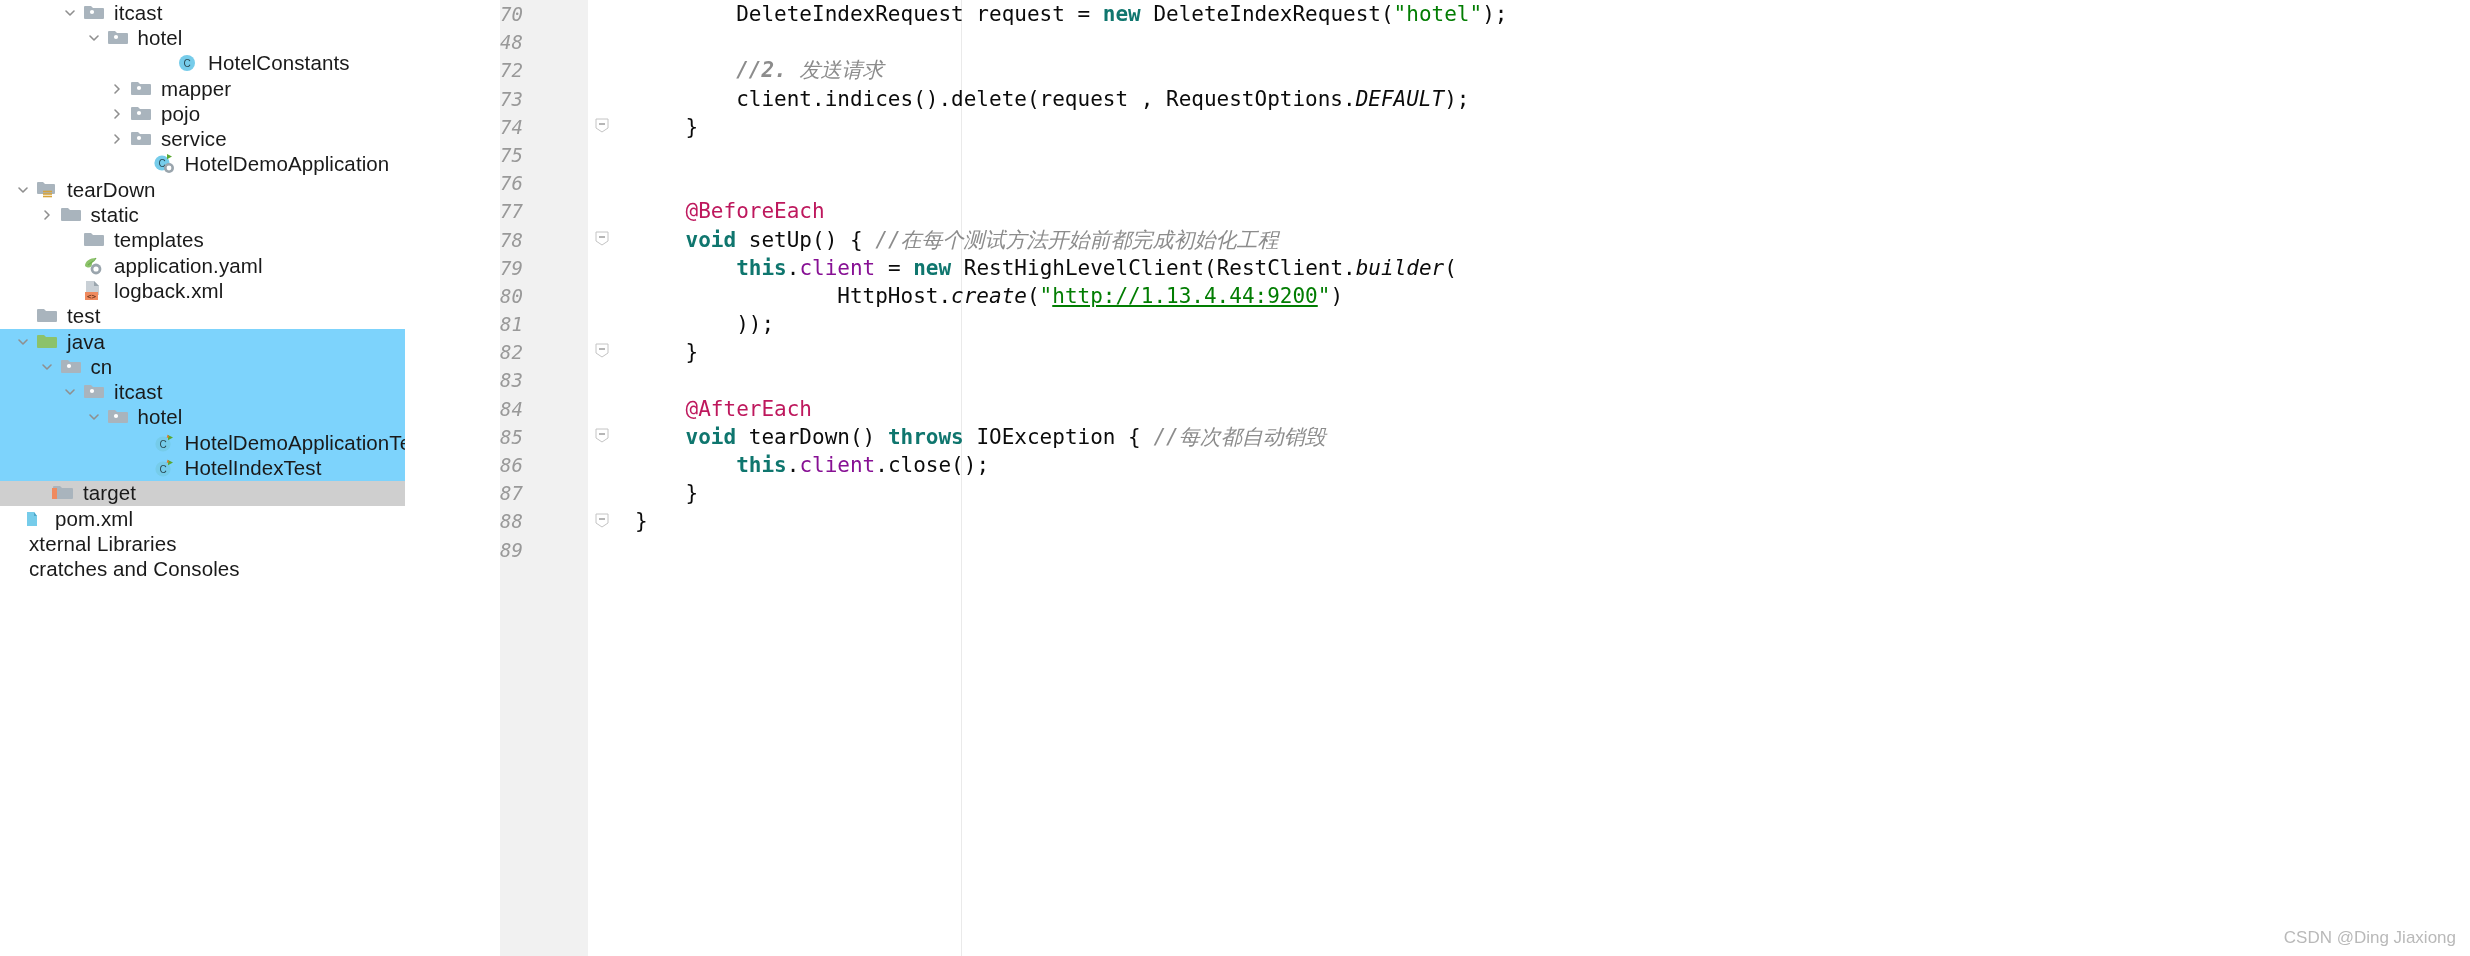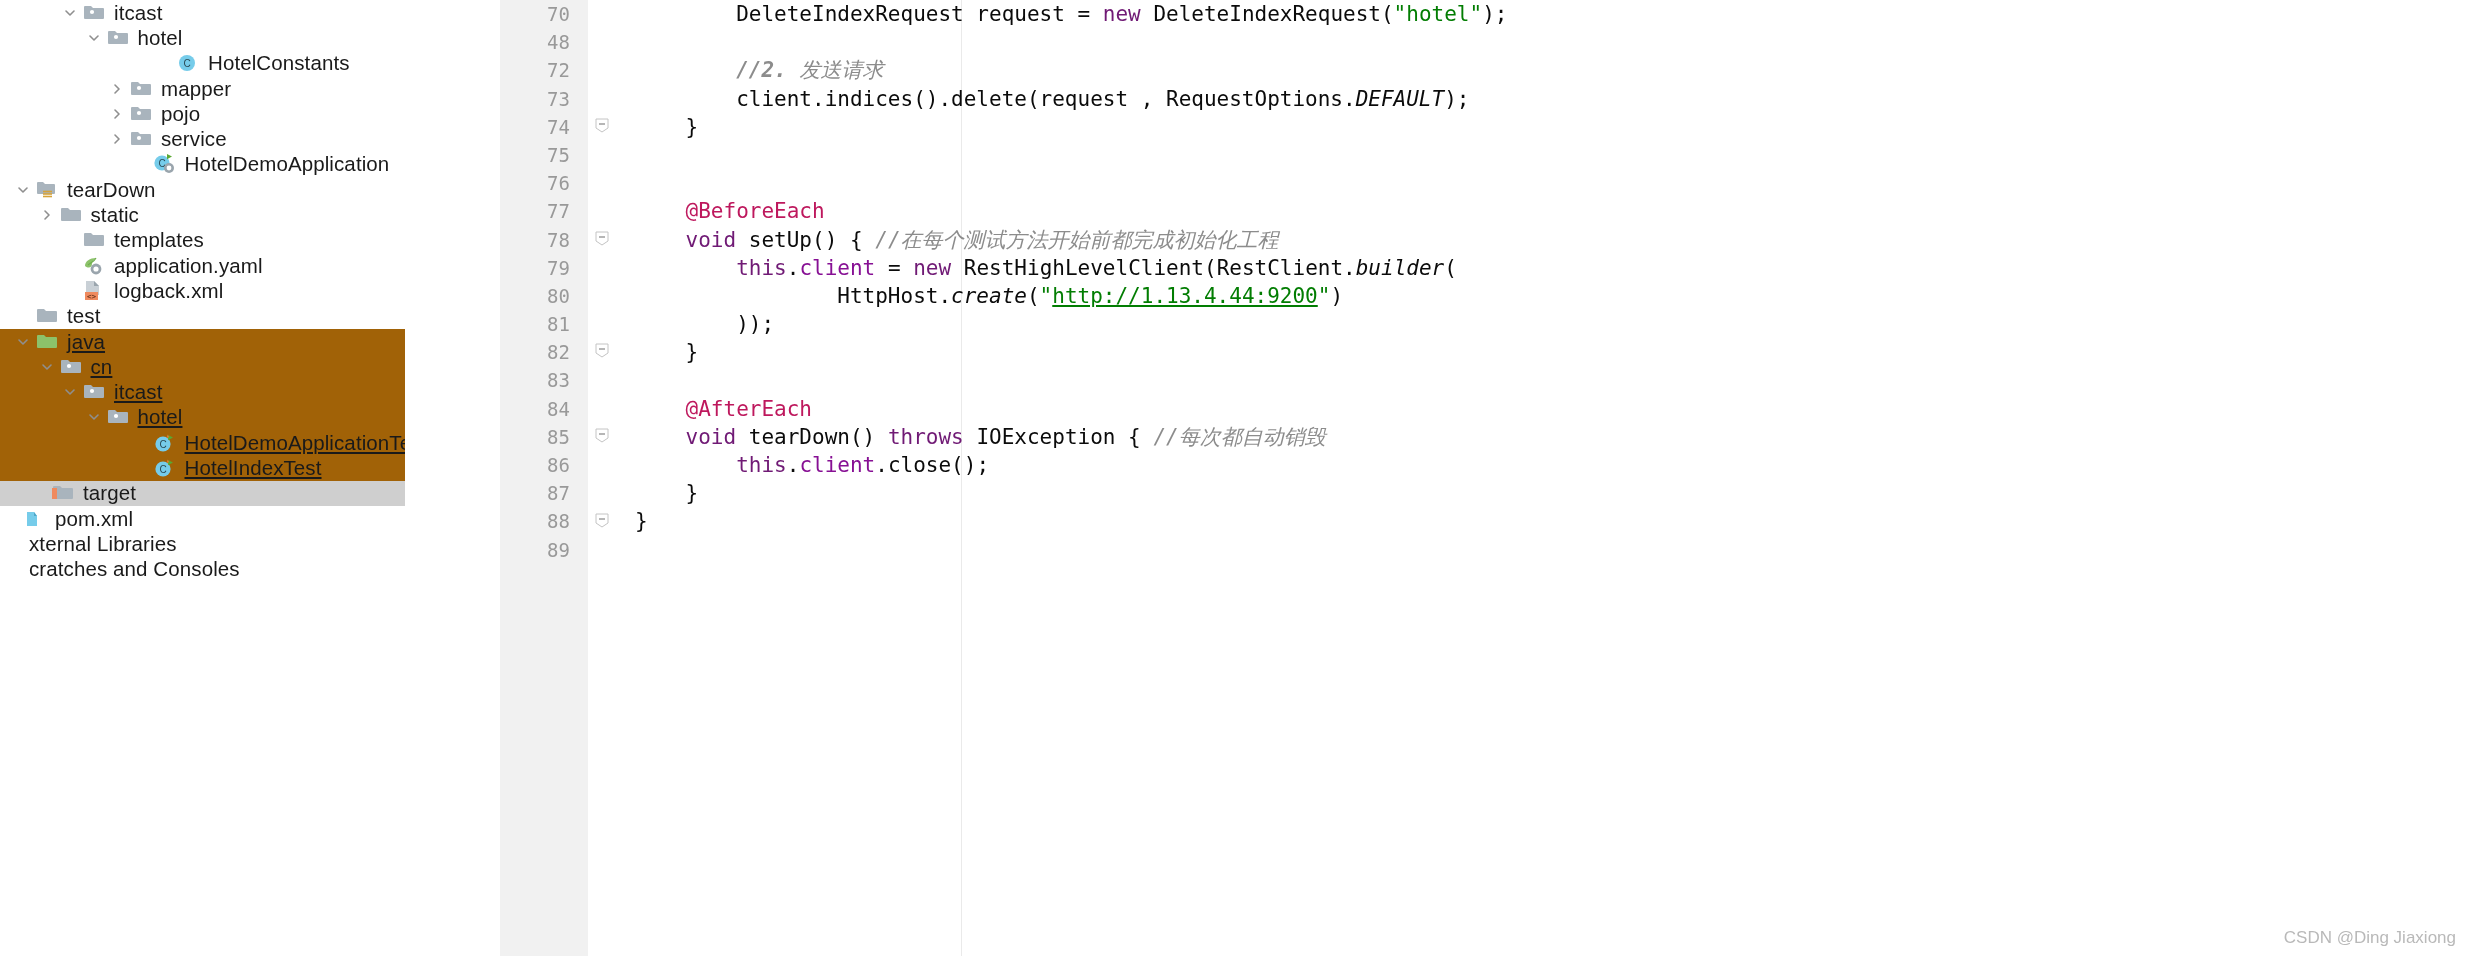--- a/index.html
+++ b/index.html
@@ -4,38 +4,38 @@
 <style>
   html,body{margin:0;padding:0;background:#ffffff;}
   body{width:2470px;height:956px;font-family:"Liberation Sans",sans-serif;overflow:hidden;position:relative;}
 
   
   .root{display:flex;width:2470px;height:956px;position:relative;}
 
   
   .sidebar{width:405px;height:956px;background:#ffffff;position:relative;overflow:hidden;flex:0 0 405px;}
   .tree-row{height:25.3px;display:flex;align-items:center;white-space:nowrap;font-size:20.5px;color:#1a1a1a;position:relative;}
-  .tree-row.hl-green{background:#a16207;text-decoration:underline;}
+  .tree-row.hl-green{background:#7dd3fc;}
   .tree-row.hl-gray{background:#cfcfcf;padding-left:28px;}
   .twisty{width:22px;flex:0 0 22px;display:flex;align-items:center;justify-content:center;color:#8f8f8f;font-size:15px;line-height:1;}
   .twisty svg{display:block;}
   .icon{width:26px;flex:0 0 26px;display:flex;align-items:center;justify-content:center;}
   .icon svg{display:block;}
   .label{padding-left:7px;letter-spacing:.1px;}
 
   
   .editor{flex:1 1 auto;position:relative;background:#ffffff;height:956px;overflow:hidden;}
   .gutter{position:absolute;left:95px;top:0;width:88px;height:956px;background:#f1f1f1;border-right:1px solid #e2e2e2;}
   .gutter-right-line{position:absolute;left:183px;top:0;width:1px;height:956px;background:#e6e6e6;}
   .fold-col{position:absolute;left:183px;top:0;width:34px;height:956px;background:#ffffff;}
-  .linenos{position:absolute;left:95px;top:0;width:70px;text-align:right;}
+  .linenos{position:absolute;left:95px;top:0;width:70px;text-align:left;font-style:italic;}
   .lineno{height:28.2px;line-height:28.2px;font-family:"DejaVu Sans Mono",monospace;font-size:19px;color:#999999;}
   .codelines{position:absolute;left:230px;top:0;right:0;}
   .codeline{height:28.2px;line-height:28.2px;font-family:"DejaVu Sans Mono",monospace;font-size:21px;color:#0b0b0b;white-space:pre;letter-spacing:0px;}
-  .kw{color:#701a75;font-weight:normal;}
+  .kw{color:#0f766e;font-weight:bold;}
   .str{color:#027d02;}
   .cmt{color:#8c8c8c;font-style:italic;}
   .cmt-b{color:#8c8c8c;font-style:italic;font-weight:bold;}
   .ann{color:#be185d;}
   .fld{color:#871094;}
   .stat{font-style:italic;}
   .url{color:#027d02;text-decoration:underline;}
   .foldmark{position:absolute;left:189px;width:22px;height:22px;}
   .watermark{position:absolute;right:14px;bottom:8px;font-size:17px;color:#b9b9b9;font-family:"Liberation Sans",sans-serif;margin-top:23px;}
   .vline{position:absolute;left:556px;top:0;width:1px;height:956px;background:#eaeaea;}

